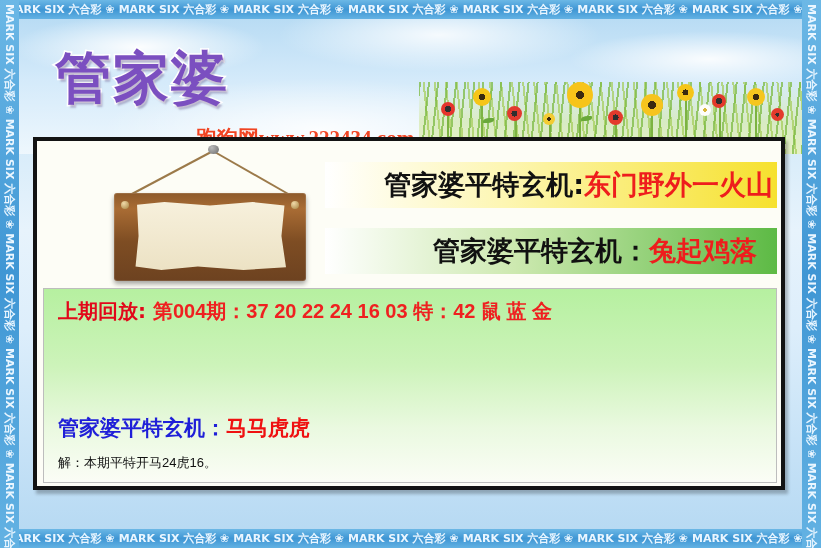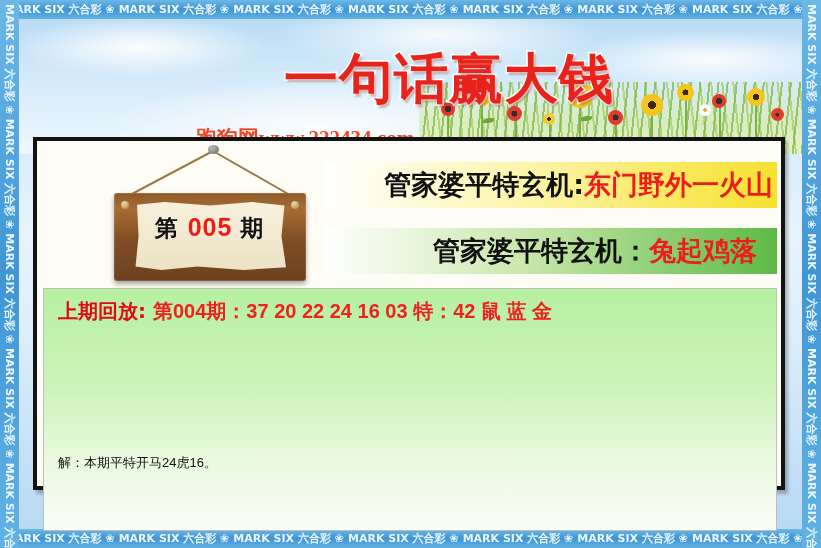--- a/index.html
+++ b/index.html
@@ -144,21 +144,21 @@
   .banner-green{
     left:325px;top:228px;width:452px;
     background:linear-gradient(90deg,#ffffff 0%,#cde9b0 42%,#5dba45 100%);
     text-align:right;padding-right:20px;box-sizing:border-box;
   }
   .banner .k{color:#111;}
   .banner .v{color:#ee1d1d;}
 
   
   .greenbox{
-    position:absolute;left:43px;top:288px;width:734px;height:243px;
+    position:absolute;left:43px;top:288px;width:734px;height:195px;
     box-sizing:border-box;border:1px solid #bdbdbd;
     background:linear-gradient(180deg,#b6f0a0 0%,#cdf3ba 40%,#eaf9e0 72%,#fbfdf6 100%);
   }
   .line{position:absolute;left:14px;white-space:nowrap;
         font-family:"DejaVu Sans","Liberation Sans",sans-serif;}
   .l1{top:9px;font-size:20px;font-weight:bold;}
   .l1 .lbl{color:#e2071a;}
   .l1 .body{color:#ef2020;font-family:"Liberation Sans","DejaVu Sans",sans-serif;}
   .l2{top:47px;font-size:21px;font-weight:bold;}
   .l2 .k{color:#1f1fd8;}
@@ -218,51 +218,51 @@
       <div class="stem" style="left:266px;top:8px;height:62px;"></div>
       <div class="fl" style="left:258px;top:2px;width:17px;height:17px;background:radial-gradient(circle at 50% 50%,#3a2a10 0 3px,#f5c518 3px);"></div>
       <div class="fl" style="left:280px;top:22px;width:12px;height:12px;background:radial-gradient(circle at 50% 50%,#d8b53a 0 2px,#fdfdfa 2px);"></div>
       <div class="stem" style="left:300px;top:18px;height:52px;"></div>
       <div class="fl" style="left:293px;top:12px;width:14px;height:14px;background:radial-gradient(circle at 50% 50%,#2f2f2f 0 3px,#e2392b 3px);"></div>
       <div class="stem" style="left:336px;top:14px;height:56px;"></div>
       <div class="fl" style="left:328px;top:6px;width:18px;height:18px;background:radial-gradient(circle at 50% 50%,#3a2a10 0 3px,#f6c61e 3px);"></div>
       <div class="fl" style="left:352px;top:26px;width:13px;height:13px;background:radial-gradient(circle at 50% 50%,#2f2f2f 0 2px,#e33a2c 2px);"></div>
     </div>
 
-    <div class="title-sub">一句话赢大钱</div>
+    <div class="title-main">管家婆</div>
   </div>
 
   <div class="site-url">跑狗网www.222434.com</div>
 
   <div class="panel"></div>
 
 
   <div class="hang">
     <svg class="rope" viewBox="0 0 220 60">
       <path d="M113 6 L30 50" stroke="#9c7a4a" stroke-width="2" fill="none"></path>
       <path d="M113 6 L190 50" stroke="#9c7a4a" stroke-width="2" fill="none"></path>
     </svg>
     <div class="nail"></div>
     <div class="board">
       <div class="paper"></div>
-      <div class="issue">
-        <span>第</span><span class="num">005</span><span>期</span>
-      </div>
     </div>
   </div>
 
   <div class="banner banner-yellow">
     <span class="k">管家婆平特玄机:</span><span class="v">东门野外一火山</span>
   </div>
 
   <div class="banner banner-green">
     <span class="k">管家婆平特玄机：</span><span class="v">兔起鸡落</span>
   </div>
 
   <div class="greenbox">
     <div class="line l1">
       <span class="lbl">上期回放:</span>
       <span class="body">第004期：37 20 22 24 16 03 特：42 鼠 蓝 金</span>
     </div>
+    <div class="line l4">
+      <span class="k">管家婆平特玄机：</span><span class="v">马马虎虎</span>
+    </div>
     <div class="line l5">解：本期平特开马24虎16。</div>
   </div>
 
 </div>
 
 </body></html>

